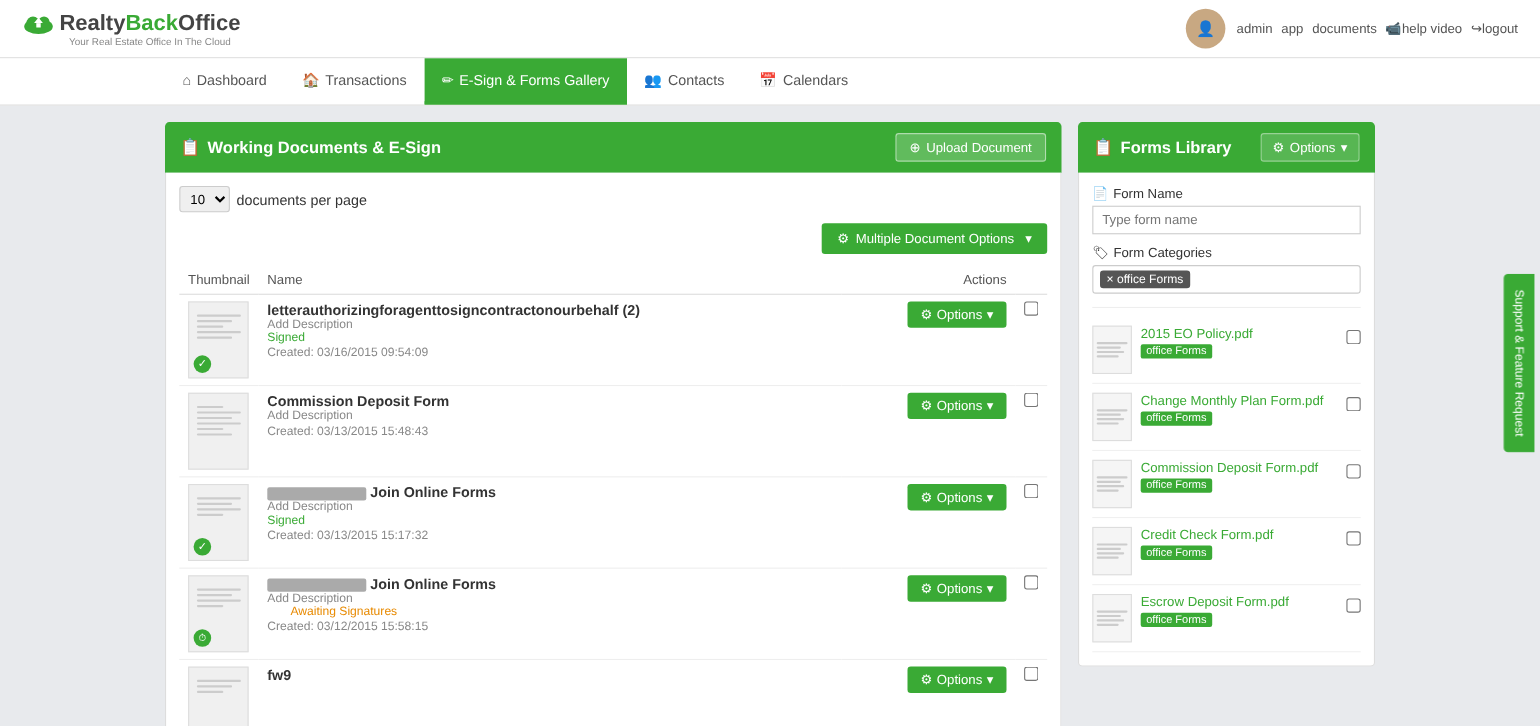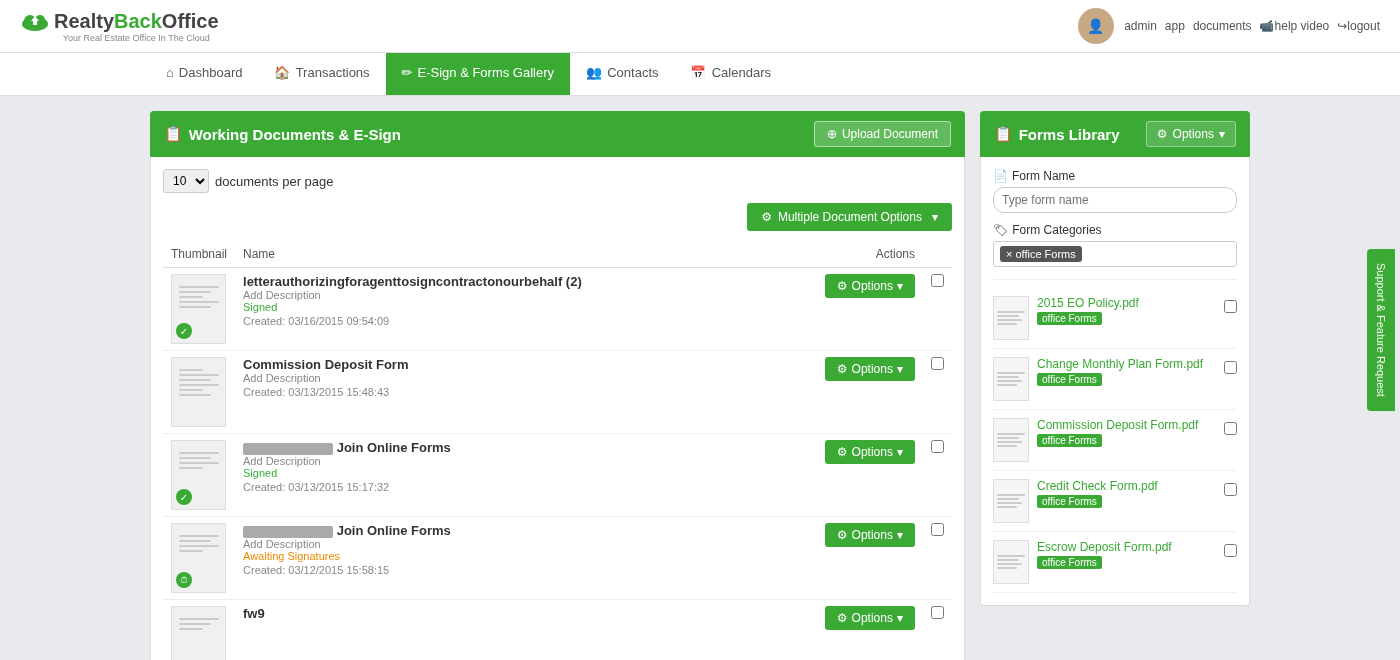--- a/index.html
+++ b/index.html
@@ -199,21 +199,21 @@
       display: flex;
       align-items: center;
       justify-content: center;
       color: #fff;
       font-size: 8px;
     }
 
     .doc-name { font-size: 13px; color: #333; font-weight: bold; }
     .doc-desc { font-size: 11px; color: #888; cursor: pointer; }
     .doc-status-signed { color: #3aaa35; font-size: 11px; }
-    .doc-status-awaiting { color: #e88a00; font-size: 11px; }
+    .doc-status-awaiting { color: #e88a00; font-size: 11px; margin-left: 21px; }
     .doc-created { font-size: 11px; color: #888; margin-top: 2px; }
 
     .action-cell { text-align: right; white-space: nowrap; vertical-align: middle; }
     .btn-options {
       background: #3aaa35;
       color: #fff;
       border: none;
       padding: 5px 12px;
       border-radius: 3px;
       cursor: pointer;
@@ -223,21 +223,21 @@
       gap: 4px;
     }
     .checkbox-cell { width: 20px; vertical-align: middle; }
 
     
     .form-name-section { margin-bottom: 10px; }
     .form-name-section label { font-size: 12px; color: #333; margin-bottom: 4px; display: flex; align-items: center; gap: 4px; }
     .form-name-section input {
       width: 100%;
       border: 1px solid #ccc;
-      border-radius: 11px;
+      border-radius: 0;
       padding: 5px 8px;
       font-size: 12px;
     }
 
     .form-categories-section { margin-bottom: 12px; }
     .form-categories-section label { font-size: 12px; color: #333; margin-bottom: 4px; display: flex; align-items: center; gap: 4px; }
     .tag-input {
       border: 1px solid #ccc;
       border-radius: 3px;
       padding: 4px 6px;

